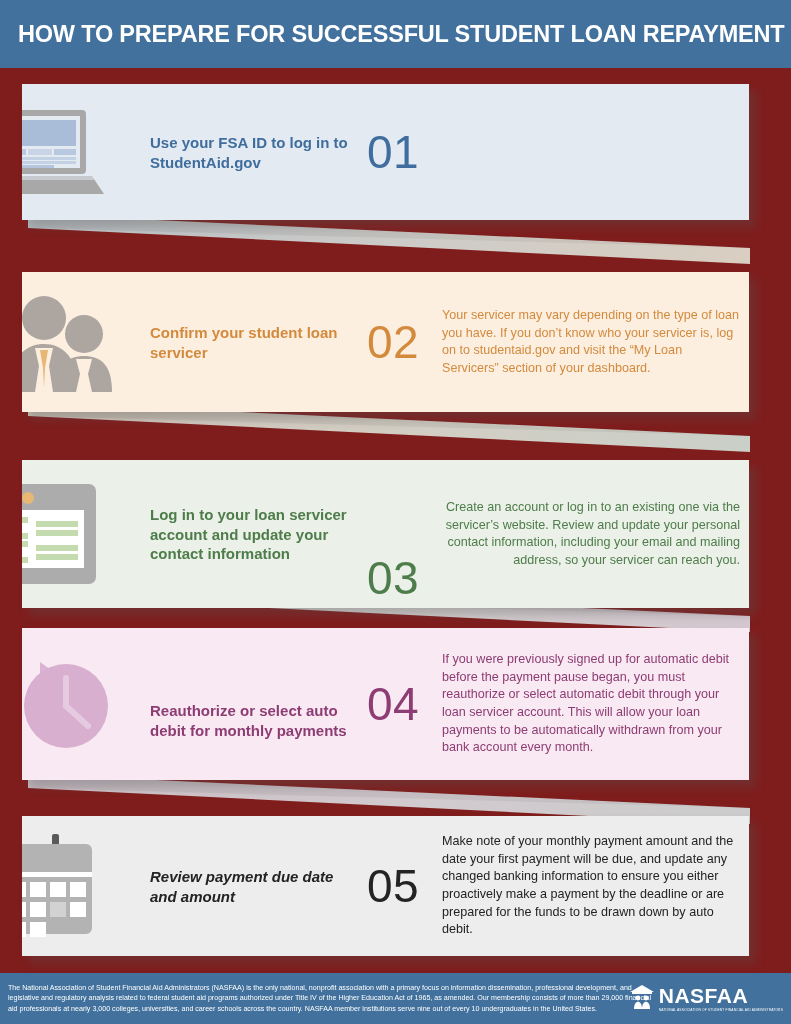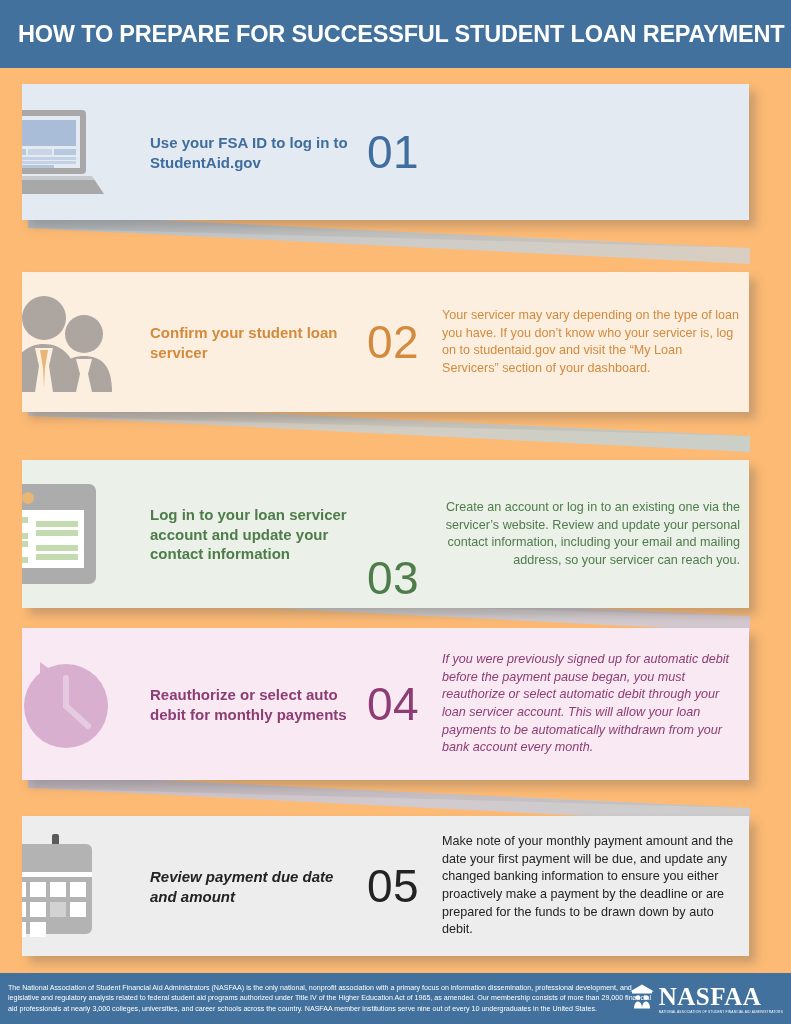--- a/index.html
+++ b/index.html
@@ -10,21 +10,21 @@
     height: 1024px;
     background: #ffffff;
     font-family: "Liberation Sans", sans-serif;
     overflow: hidden;
   }
 
   #page {
     position: relative;
     width: 791px;
     height: 1024px;
-    background: #fdba74;
+    background: #7f1d1d;
   }
 
   
   .header {
     position: absolute;
     left: 0; top: 0;
     width: 791px;
     height: 68px;
     background: #41719C;
   }
@@ -147,25 +147,25 @@
     top: 50%;
     transform: translateY(-50%);
     display: flex;
     align-items: center;
     gap: 4px;
   }
   .logo-mark { display: block; }
   .logo-textwrap { display: flex; flex-direction: column; align-items: flex-start; }
   .logo-word {
     color: #ffffff;
-    font-size: 25px;
+    font-size: 21px;
     font-weight: bold;
     letter-spacing: 0.5px;
     line-height: 1;
-    font-family: Liberation Serif, serif;
+    font-family: Liberation Sans, sans-serif;
   }
   .logo-tag {
     color: #ffffff;
     font-size: 3.3px;
     letter-spacing: 0.15px;
     line-height: 1;
     margin-top: 2.5px;
     white-space: nowrap;
     font-family: "Liberation Sans", sans-serif;
   }
@@ -309,23 +309,23 @@
             <svg width="104" height="104" viewBox="0 0 104 104">
               <g>
                 <path d="M18 10 L18 40 L40 26 Z" fill="#D9AFD0" opacity=".95"></path>
                 <circle cx="44" cy="54" r="42" fill="#D9AFD0"></circle>
                 <circle cx="44" cy="54" r="34" fill="#D9AFD0" opacity=".45"></circle>
                 <path d="M44 26 L44 54" stroke="#E6CAE0" stroke-width="6" stroke-linecap="round" fill="none"></path>
                 <path d="M44 54 L66 74" stroke="#E6CAE0" stroke-width="6" stroke-linecap="round" fill="none"></path>
               </g>
             </svg>
           </div>
-        <div class="step-title" style="color: rgb(142, 61, 116);">Reauthorize or select auto debit for monthly payments</div>
+        <div class="step-title" style="color: rgb(142, 61, 116); margin-top: 16px;">Reauthorize or select auto debit for monthly payments</div>
         <div class="step-number" style="color: rgb(142, 61, 116);">04</div>
-        <div class="step-body" style="color: rgb(142, 61, 116); font-style: italic;">If you were previously signed up for automatic debit before the payment pause began, you must reauthorize or select automatic debit through your loan servicer account. This will allow your loan payments to be automatically withdrawn from your bank account every month.</div>
+        <div class="step-body" style="color: rgb(142, 61, 116);">If you were previously signed up for automatic debit before the payment pause began, you must reauthorize or select automatic debit through your loan servicer account. This will allow your loan payments to be automatically withdrawn from your bank account every month.</div>
       </div>
     </div>
 
     <div class="step" id="step-4" style="top:748px; height:140px;">
       <div class="panel" style="background: rgb(237, 237, 237);">
         <div class="icon-cell">
             <svg width="104" height="104" viewBox="0 0 104 104">
               <g>
                 <rect x="30" y="0" width="7" height="22" rx="2" fill="#5A5A5A"></rect>
                 <rect x="-18" y="10" width="88" height="90" rx="6" fill="#B3B3B3"></rect>

